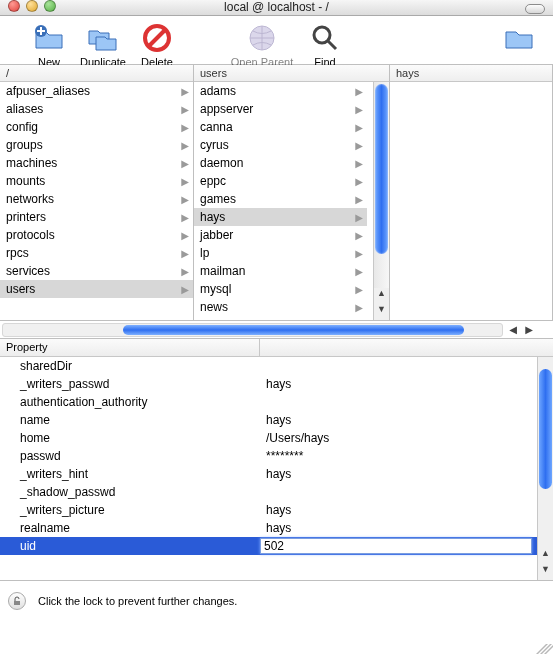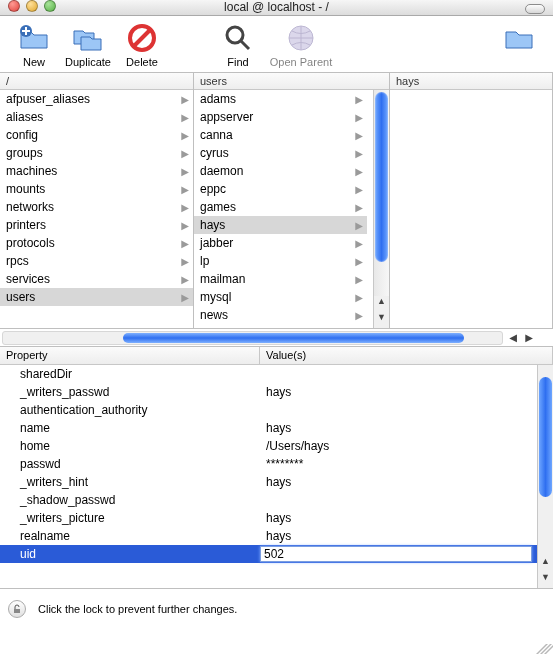--- a/index.html
+++ b/index.html
@@ -22,26 +22,26 @@
 }
 .traffic { display: flex; gap: 6px; padding-left: 8px; }
 .tl { width: 12px; height: 12px; border-radius: 50%; border: 1px solid rgba(0,0,0,.3); }
 .tl.red { background: radial-gradient(circle at 35% 30%, #ff9a93, #e0443e); }
 .tl.yellow { background: radial-gradient(circle at 35% 30%, #ffe09a, #e1a82e); }
 .tl.green { background: radial-gradient(circle at 35% 30%, #a8e39a, #58b246); }
 .title { position: absolute; left: 0; right: 0; text-align: center; font-size: 12px; color: #222; }
 .pill { position: absolute; right: 8px; top: 4px; width: 20px; height: 10px; border: 1px solid #8c8c8c; border-radius: 6px; background: linear-gradient(#fdfdfd,#d7d7d7); }
 
 .toolbar {
-  height: 57px;
+  height: 49px;
   background: #fff;
   border-bottom: 1px solid #bfbfbf;
   display: flex;
   align-items: flex-start;
-  padding: 6px 8px 2px 8px;
+  padding: 6px 8px 2px 23px;
   gap: 2px;
 }
 .tbtn { display: flex; flex-direction: column; align-items: center; width: 52px; cursor: default; }
 .tbtn.disabled { opacity: .5; }
 .tbtn.wide { width: 70px; }
 .tbtn .ic { width: 32px; height: 32px; display: flex; align-items: center; justify-content: center; }
 .tbtn .lbl { font-size: 11px; margin-top: 2px; }
 .spacer { flex: 1; }
 
 .columns {
@@ -186,37 +186,37 @@
   <div class="tbtn">
     <div class="ic">
       <svg width="32" height="32" viewBox="0 0 32 32">
           <circle cx="16" cy="16" r="12" fill="none" stroke="#d33" stroke-width="4"></circle>
           <line x1="8" y1="24" x2="24" y2="8" stroke="#d33" stroke-width="4"></line>
         </svg>
     </div>
     <div class="lbl">Delete</div>
   </div>
   <div style="width:40px"></div>
+  <div class="tbtn wide disabled">
+    <div class="ic">
+      <svg width="32" height="32" viewBox="0 0 32 32">
+          <circle cx="16" cy="16" r="12" fill="#b9b0d8" stroke="#7a6fa6"></circle>
+          <path d="M16 4v24M4 16h24M7 9q9 5 18 0M7 23q9 -5 18 0" stroke="#7a6fa6" fill="none"></path>
+        </svg>
+    </div>
+    <div class="lbl">Open Parent</div>
+  </div>
   <div class="tbtn">
     <div class="ic">
       <svg width="32" height="32" viewBox="0 0 32 32">
           <circle cx="13" cy="13" r="8" fill="none" stroke="#444" stroke-width="3"></circle>
           <line x1="19" y1="19" x2="27" y2="27" stroke="#444" stroke-width="3"></line>
         </svg>
     </div>
     <div class="lbl">Find</div>
-  </div>
-  <div class="tbtn wide disabled">
-    <div class="ic">
-      <svg width="32" height="32" viewBox="0 0 32 32">
-          <circle cx="16" cy="16" r="12" fill="#b9b0d8" stroke="#7a6fa6"></circle>
-          <path d="M16 4v24M4 16h24M7 9q9 5 18 0M7 23q9 -5 18 0" stroke="#7a6fa6" fill="none"></path>
-        </svg>
-    </div>
-    <div class="lbl">Open Parent</div>
   </div>
   <div class="spacer"></div>
   <div class="tbtn">
     <div class="ic">
       <svg width="32" height="32" viewBox="0 0 32 32">
           <path d="M3 10h10l3 3h13v13H3z" fill="#9cc6f6" stroke="#3a6fb8"></path>
         </svg>
     </div>
   </div>
 </div>
@@ -354,21 +354,20 @@
       <div class="hthumb"></div>
     </div>
   <div class="harrow">◀</div>
   <div class="harrow">▶</div>
   <div style="width:16px"></div>
 </div>
 
 <div class="table">
   <div class="thead">
     <div class="th prop">Property</div>
-    <div class="th val">Value(s)</div>
   </div>
   <div class="tbody" id="tbody">
     <div class="trow">
         <div class="pcell">sharedDir</div>
         <div class="vcell"></div>
       </div>
       <div class="trow">
         <div class="pcell">_writers_passwd</div>
         <div class="vcell">hays</div>
       </div>

